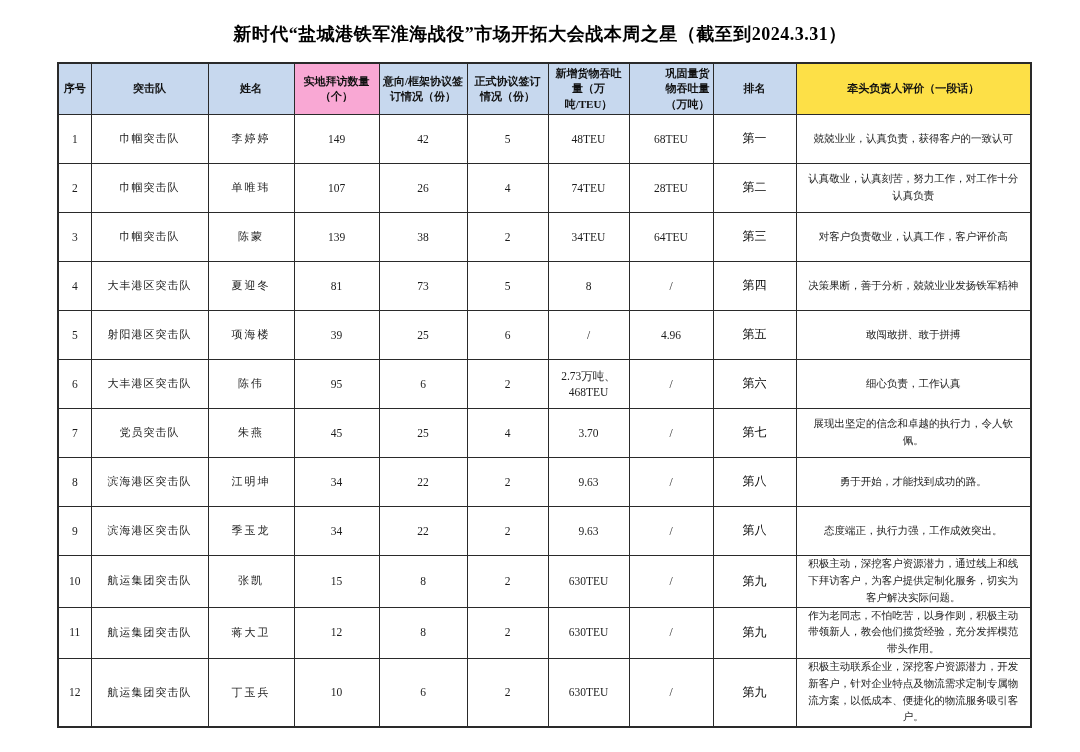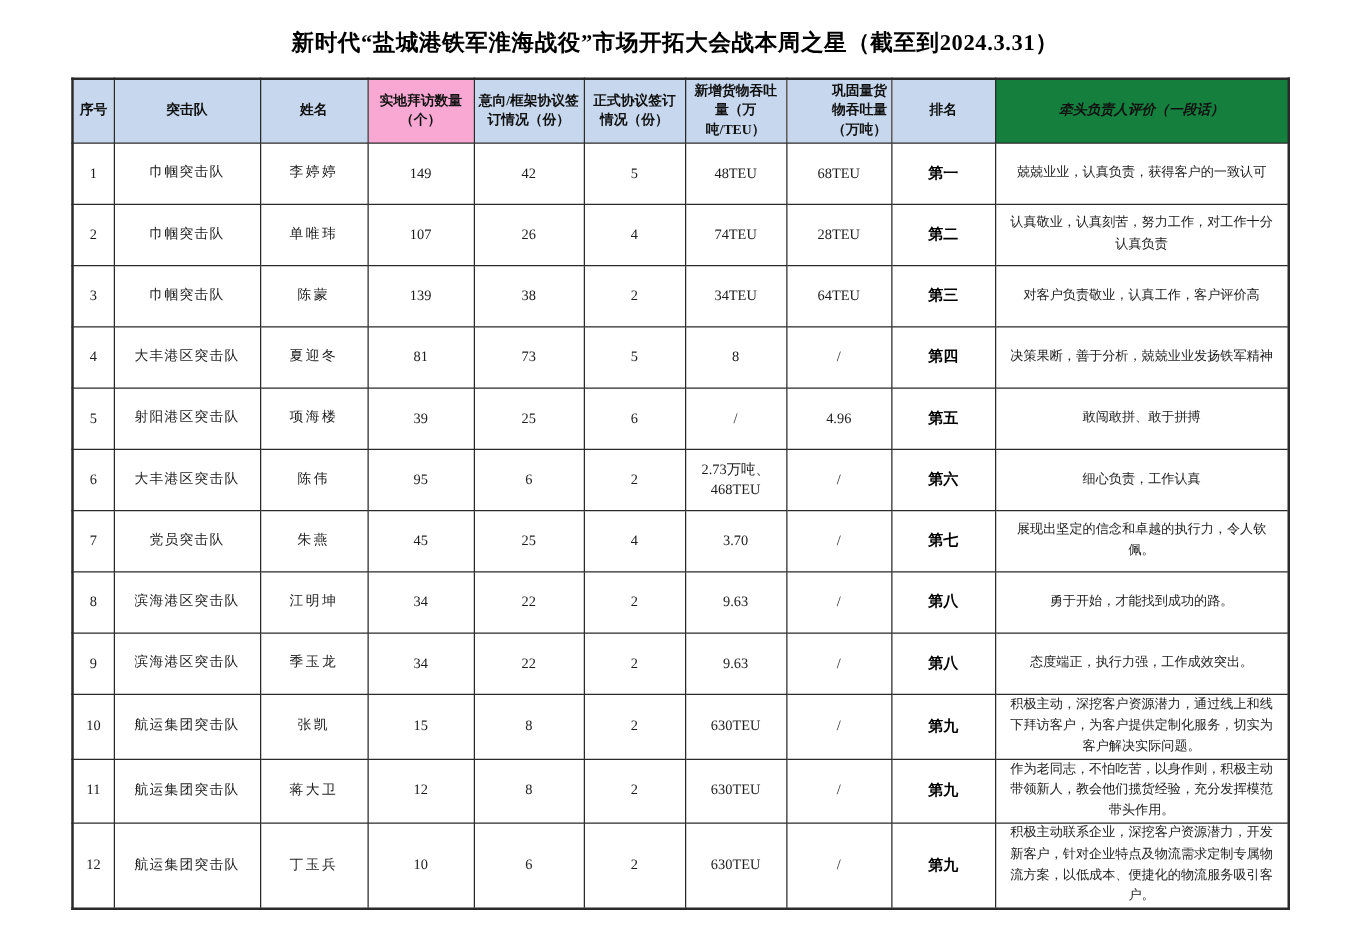--- a/index.html
+++ b/index.html
@@ -49,21 +49,21 @@
     color: #111;
   }
   table.report td {
     height: 49px;
     font-size: 11.5px;
     padding: 2px 3px;
     line-height: 1.45;
     background: #ffffff;
   }
   table.report td.col-rank {
-    font-weight: 700;
+    font-weight: 400;
     font-size: 12px;
     color: #000;
   }
   table.report td.col-eval {
     font-size: 10.5px;
     line-height: 1.6;
     padding: 0 7px;
   }
   table.report td.col-team { font-size: 11px; letter-spacing: 1px; text-align: center; }
   table.report td.col-name { font-size: 11px; letter-spacing: 2px; }
@@ -91,21 +91,21 @@
       <tr>
           <th class="col-no" style="background: rgb(199, 216, 238);">序号</th>
           <th class="col-team" style="background: rgb(199, 216, 238);">突击队</th>
           <th class="col-name" style="background: rgb(199, 216, 238);">姓名</th>
           <th class="col-visits" style="background: #f9a8d4;">实地拜访数量（个）</th>
           <th class="col-intent" style="background: rgb(199, 216, 238);">意向/框架协议签订情况（份）</th>
           <th class="col-formal" style="background: rgb(199, 216, 238); font-family: Liberation Serif, serif;">正式协议签订情况（份）</th>
           <th class="col-new" style="background: rgb(199, 216, 238);">新增货物吞吐量（万吨/TEU）</th>
           <th class="col-consol" style="background: rgb(199, 216, 238); padding-left: 36px;">巩固量货物吞吐量（万吨）</th>
           <th class="col-rank" style="background: rgb(199, 216, 238);">排名</th>
-          <th class="col-eval" style="background: #15803d; font-style: italic;">牵头负责人评价（一段话）</th>
+          <th class="col-eval" style="background: #fde047;">牵头负责人评价（一段话）</th>
         </tr>
     </thead>
     <tbody>
         <tr>
           <td class="col-no">1</td>
           <td class="col-team">巾帼突击队</td>
           <td class="col-name">李婷婷</td>
           <td class="col-visits">149</td>
           <td class="col-intent">42</td>
           <td class="col-formal">5</td>

